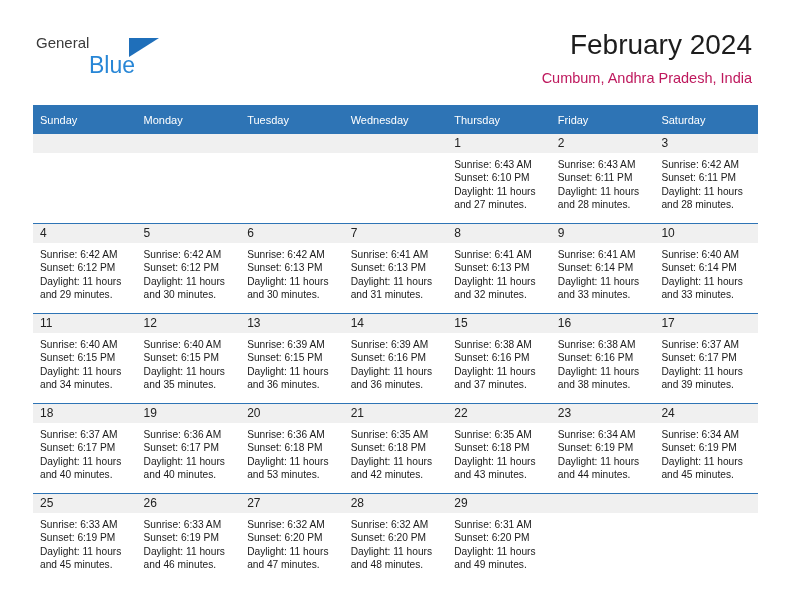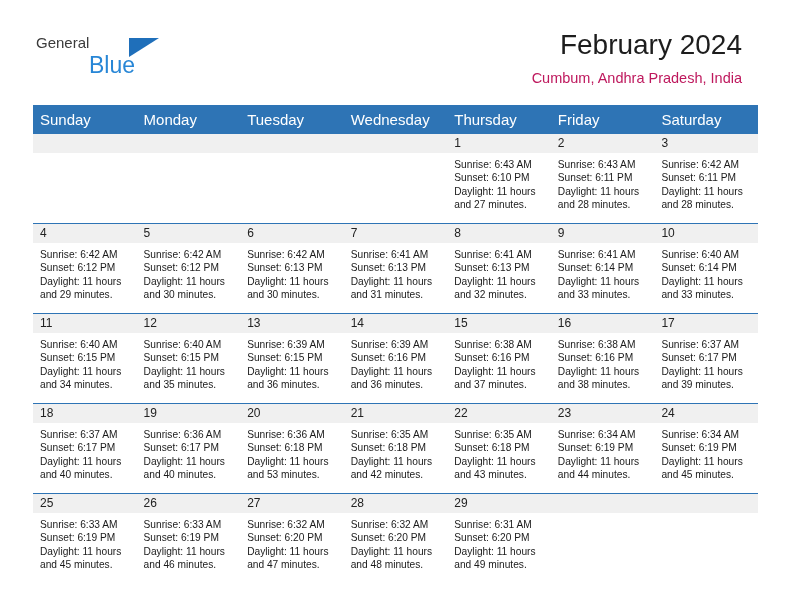--- a/index.html
+++ b/index.html
@@ -63,21 +63,21 @@
     left: 56px;
     top: 24px;
     font-size: 23px;
     color: #2786d6;
     line-height: 26px;
     font-family: "Liberation Sans", sans-serif;
   }
 
   .title-block {
     position: absolute;
-    right: 16px;
+    right: 6px;
     top: 0;
     text-align: right;
   }
   .cal-title {
     font-size: 28px;
     color: #1d1d1d;
     line-height: 34px;
     font-weight: normal;
     margin: 0;
     white-space: nowrap;
@@ -95,21 +95,21 @@
     position: absolute;
     left: 33px;
     top: 105px;
     width: 725px;
     border-collapse: collapse;
     table-layout: fixed;
   }
   .calendar th {
     background: #2e74b5;
     color: #ffffff;
-    font-size: 15px;
+    font-size: 11px;
     font-weight: normal;
     text-align: left;
     padding: 6px 0 6px 7px;
     height: 17px;
     line-height: 14px;
     border: none;
   }
   .calendar td {
     vertical-align: top;
     padding: 0;

